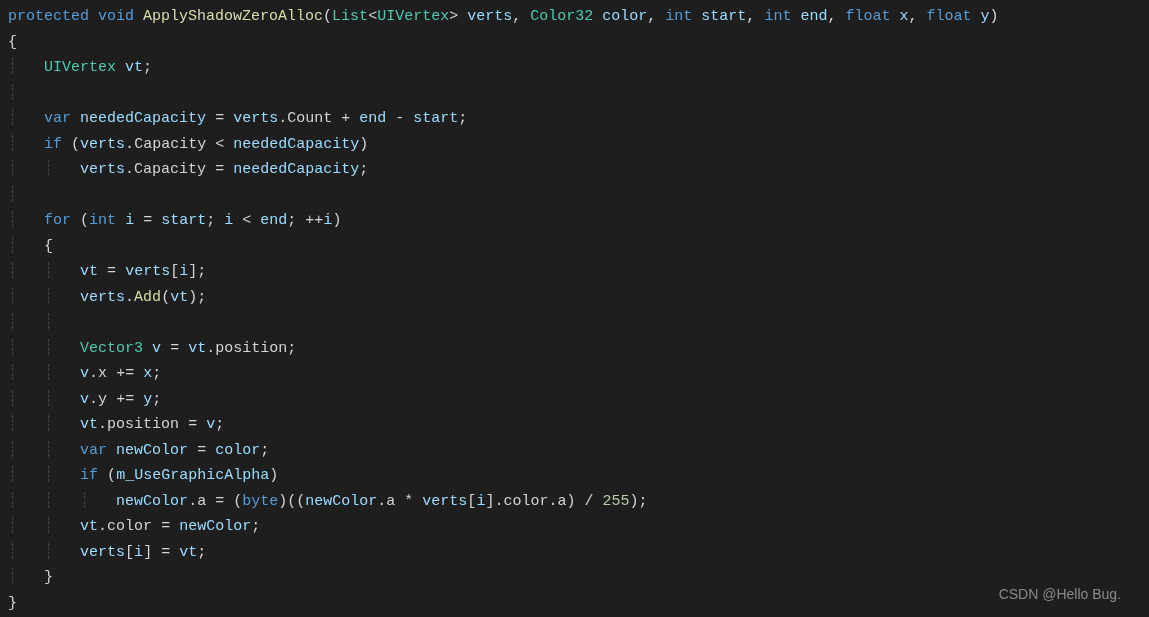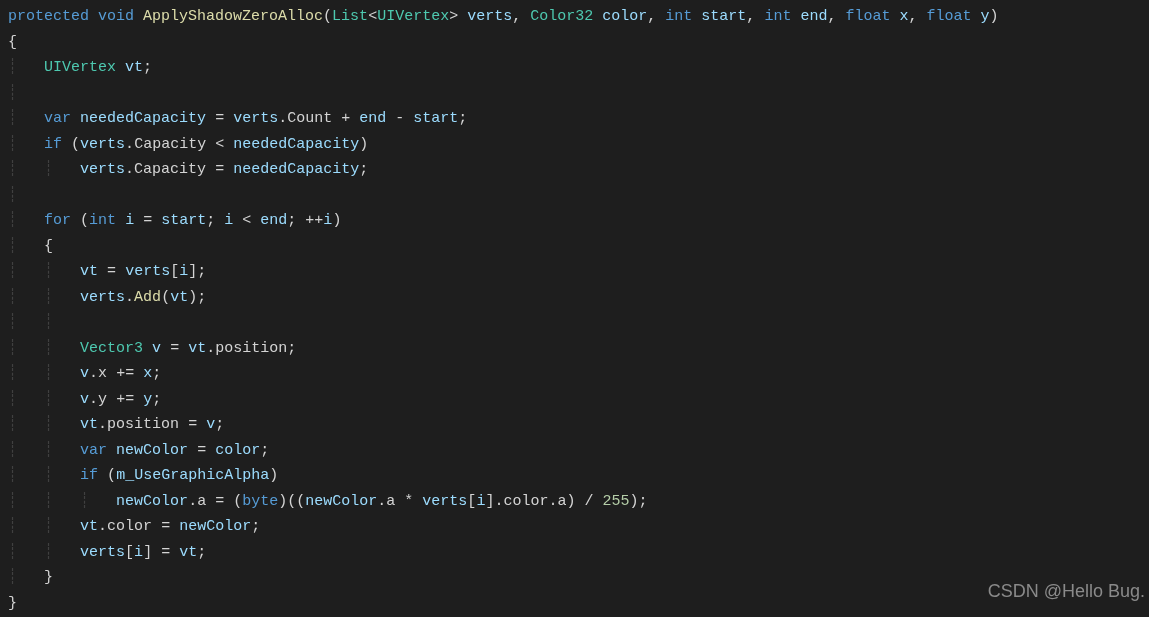--- a/index.html
+++ b/index.html
@@ -32,23 +32,23 @@
     .operator { color: #d4d4d4; }
     .punct { color: #d4d4d4; }
     .white { color: #d4d4d4; }
     .indent-guide {
       color: #404040;
       user-select: none;
     }
     .watermark {
       position: absolute;
       bottom: 10px;
-      right: 4px;
+      right: 28px;
       color: #8a8a8a;
-      font-size: 18px;
+      font-size: 14px;
       font-family: sans-serif;
     }
   </style>
 </head>
 <body>
 
 <div class="code-container"><span class="keyword">protected</span> <span class="keyword">void</span> <span class="method">ApplyShadowZeroAlloc</span><span class="punct">(</span><span class="type">List</span><span class="punct">&lt;</span><span class="type">UIVertex</span><span class="punct">&gt;</span> <span class="param">verts</span><span class="punct">,</span> <span class="type">Color32</span> <span class="param">color</span><span class="punct">,</span> <span class="keyword">int</span> <span class="param">start</span><span class="punct">,</span> <span class="keyword">int</span> <span class="param">end</span><span class="punct">,</span> <span class="keyword">float</span> <span class="param">x</span><span class="punct">,</span> <span class="keyword">float</span> <span class="param">y</span><span class="punct">)</span>
 <span class="punct">{</span>
 <span class="indent-guide">┊   </span><span class="type">UIVertex</span> <span class="variable">vt</span><span class="punct">;</span>
 <span class="indent-guide">┊</span>

